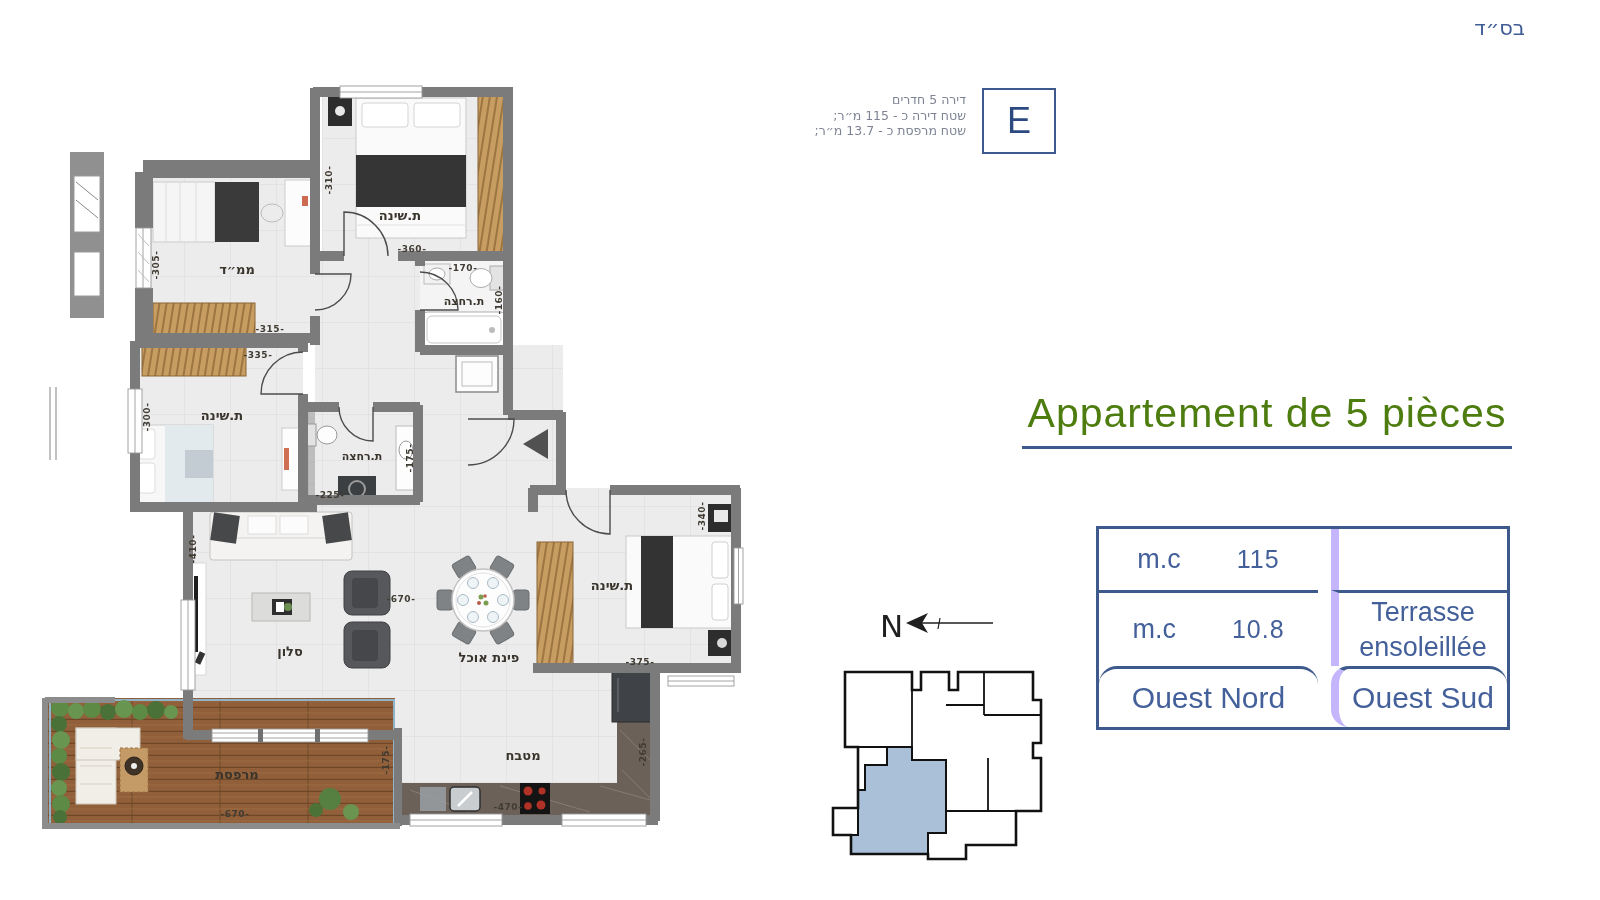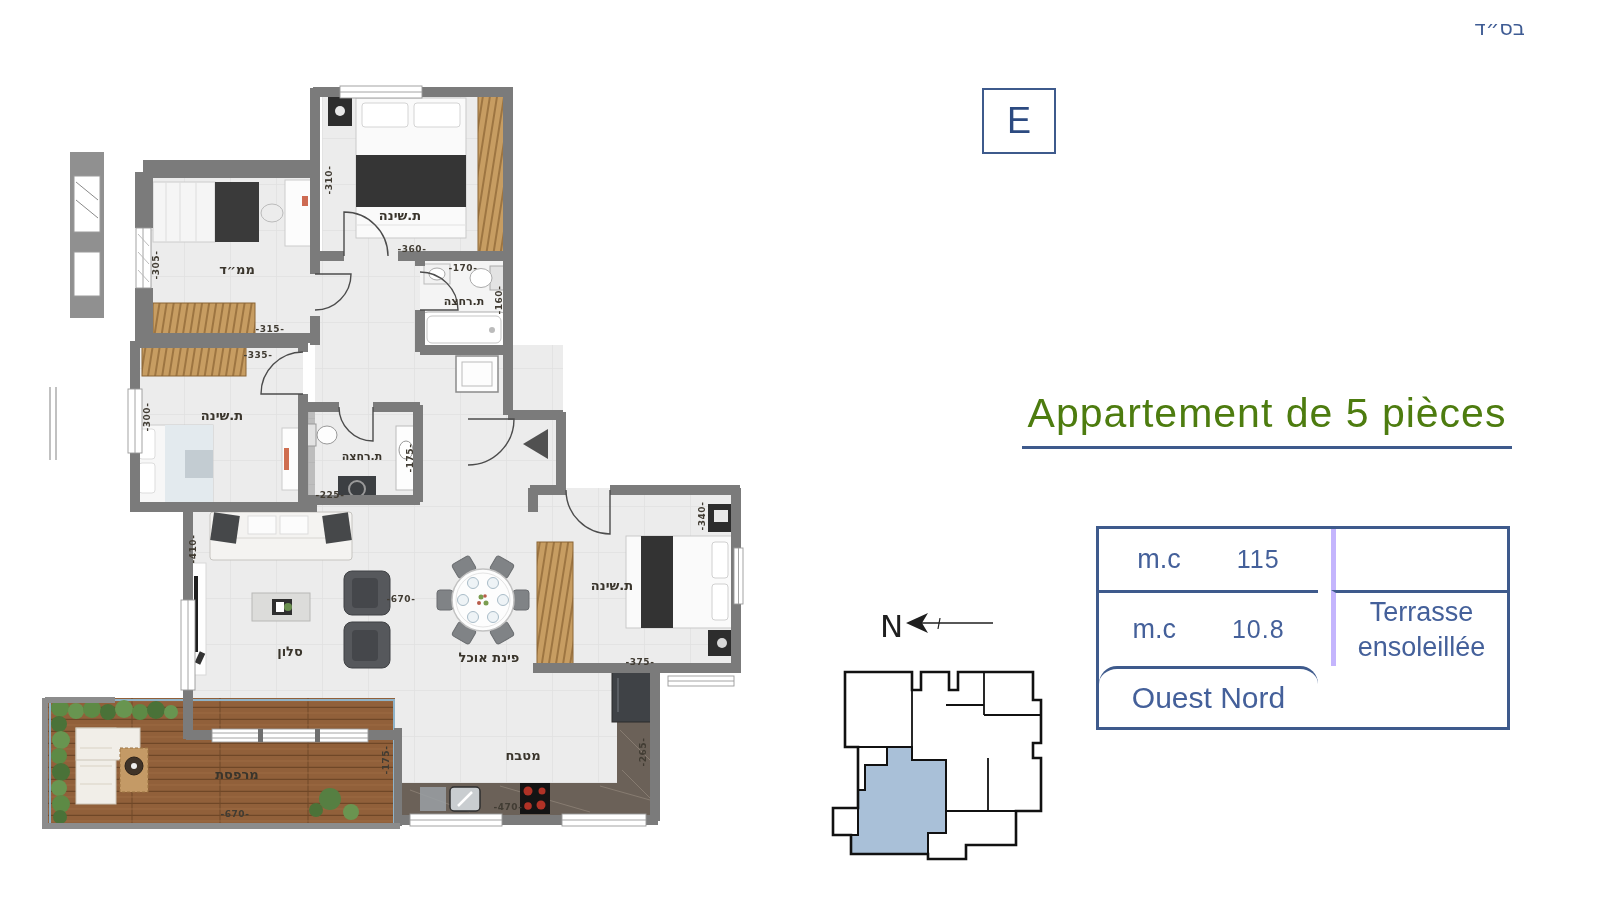--- a/index.html
+++ b/index.html
@@ -11,39 +11,44 @@
              font-size:12.5px;line-height:15.5px;color:#7e8494;font-family:"DejaVu Sans",sans-serif;}
   .unit-box{position:absolute;left:982px;top:88px;width:70px;height:62px;border:2.5px solid #3e5a8c;
             display:flex;align-items:center;justify-content:center;font-size:36px;color:#2c4a80;}
   .main-title{position:absolute;left:1014px;top:390px;width:506px;text-align:center;}
   .main-title span{display:inline-block;font-size:41px;color:#4d7c0f;letter-spacing:1px;
             border-bottom:3px solid #3e5a8c;padding:0 6px 9px 6px;}
   .spec-table{position:absolute;left:1096px;top:526px;border:3px solid #3e5a8c;
               display:grid;grid-template-columns:219px 189px;grid-template-rows:61px 76px 61px;
               color:#44609a;}
   .spec-table .cell{display:flex;align-items:center;justify-content:center;}
-  .spec-table .c2{border-left:5px solid #c4b5fd;margin-left:13px;}
+  .spec-table .c2{border-left:8px solid #c4b5fd;margin-left:13px;}
   .spec-table .r2,.spec-table .r3{border-top:3px solid #3e5a8c;}
   .area-cell{gap:56px;}
   .area-unit{font-size:27px;}
   .area-val{font-size:25px;letter-spacing:1px;}
   .desc-cell{flex-direction:column;font-size:27px;line-height:35px;}
   .orient-cell{font-size:30px;border-radius:18px;}
   svg text{font-family:"DejaVu Sans",sans-serif;}
   .room-label{font-size:13px;font-weight:bold;fill:#3a352c;}
   .bath-label{font-size:11px;font-weight:bold;fill:#3a352c;}
   .dim{font-size:9px;font-weight:600;fill:#413c33;letter-spacing:.5px;}
 </style>
 </head>
 <body>
 
 <div class="page">
 
   <div class="bsd">בס״ד</div>
 
+  <div class="unit-info">
+    <div>דירה 5 חדרים</div>
+    <div>שטח דירה כ - 115 מ״ר;</div>
+    <div>שטח מרפסת כ - 13.7 מ״ר;</div>
+  </div>
   <div class="unit-box">
     <span>E</span>
   </div>
 
   <div class="main-title">
     <span>Appartement de 5 pièces</span>
   </div>
 
   <div class="spec-table">
     <div class="cell c1 r1 area-cell">
@@ -53,20 +58,21 @@
     <div class="cell c2 r1"></div>
     <div class="cell c1 r2 area-cell">
       <span class="area-unit">m.c</span>
       <span class="area-val">10.8</span>
     </div>
     <div class="cell c2 r2 desc-cell">
       <span>Terrasse</span>
       <span>ensoleillée</span>
     </div>
     <div class="cell c1 r3 orient-cell">Ouest Nord</div>
+    <div class="cell c2 r3 orient-cell">Ouest Sud</div>
   </div>
 
   <svg style="position:absolute;left:852px;top:600px;" width="150" height="46" viewBox="0 0 150 46">
     <text x="28" y="37" font-size="31" fill="#1f1f1f" font-family="DejaVu Serif,serif">N</text>
     <line x1="70" y1="23" x2="141" y2="23" stroke="#1f1f1f" stroke-width="1.6"></line>
     <polygon points="54,23 76,13 70,23 76,33" fill="#1f1f1f"></polygon>
     <line x1="88" y1="18" x2="86" y2="29" stroke="#1f1f1f" stroke-width="1.2"></line>
   </svg>
 
   <svg style="position:absolute;left:818px;top:645px;" width="232" height="218" viewBox="0 0 232 218">

